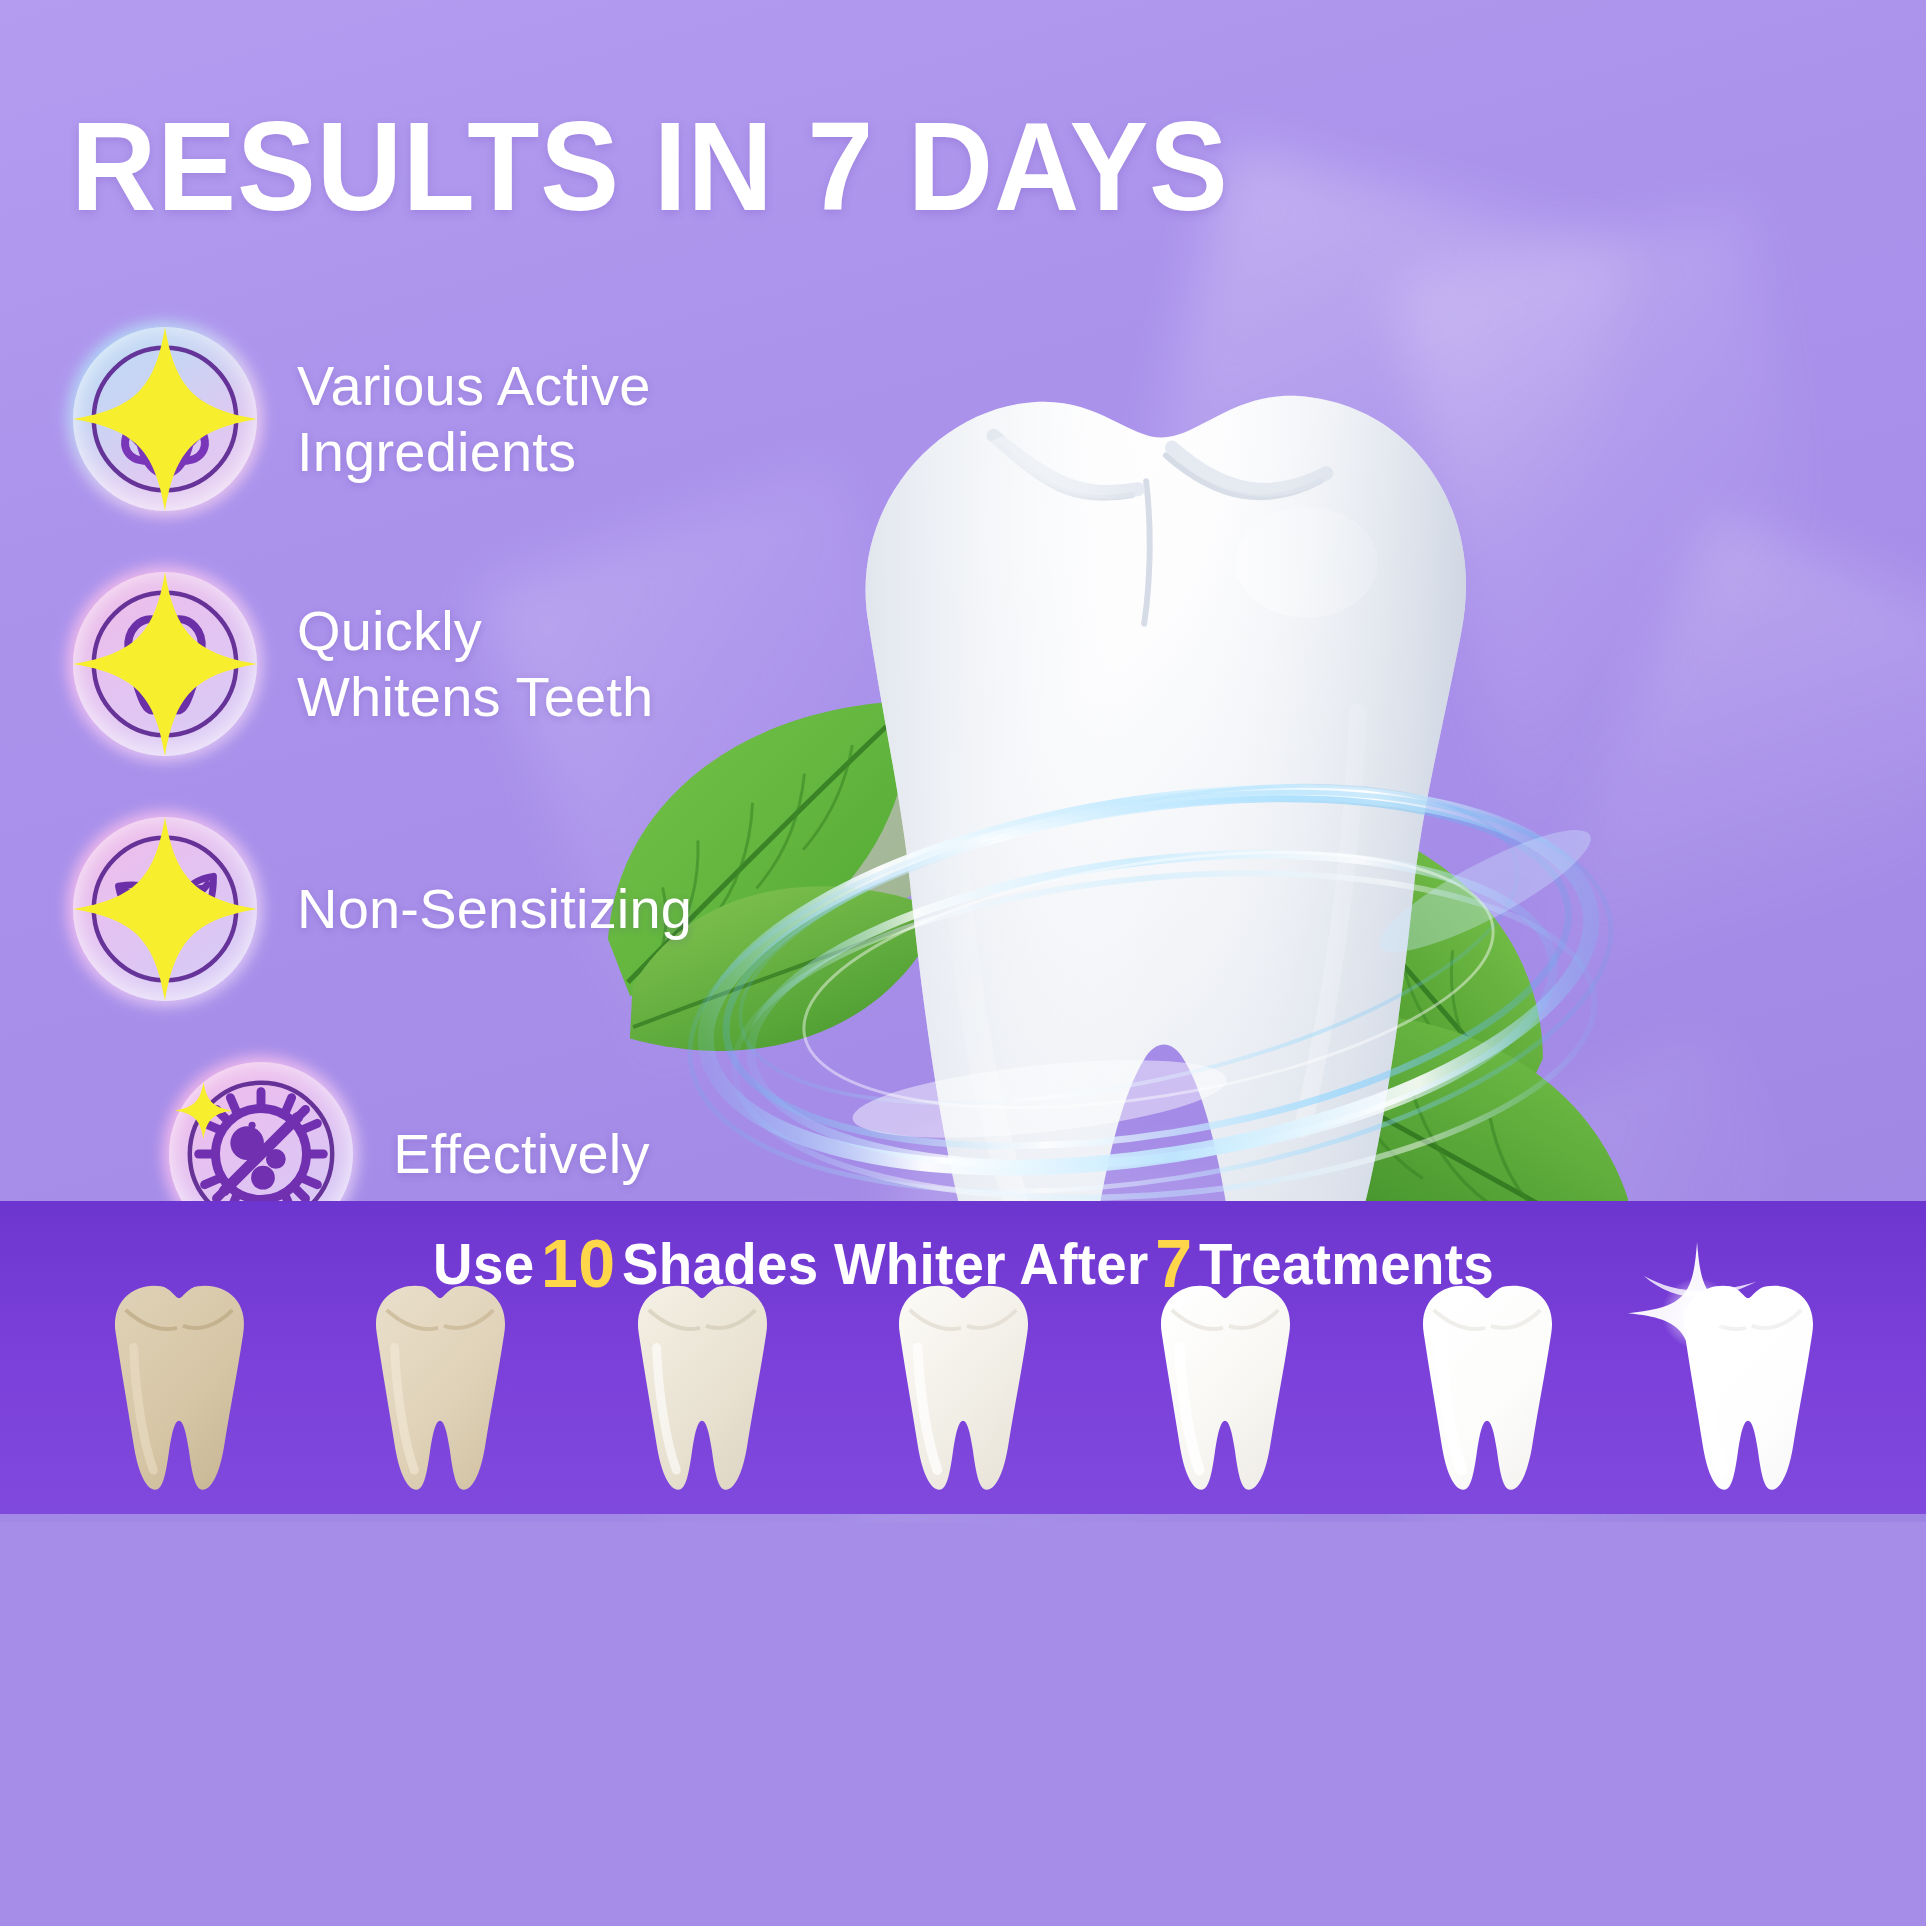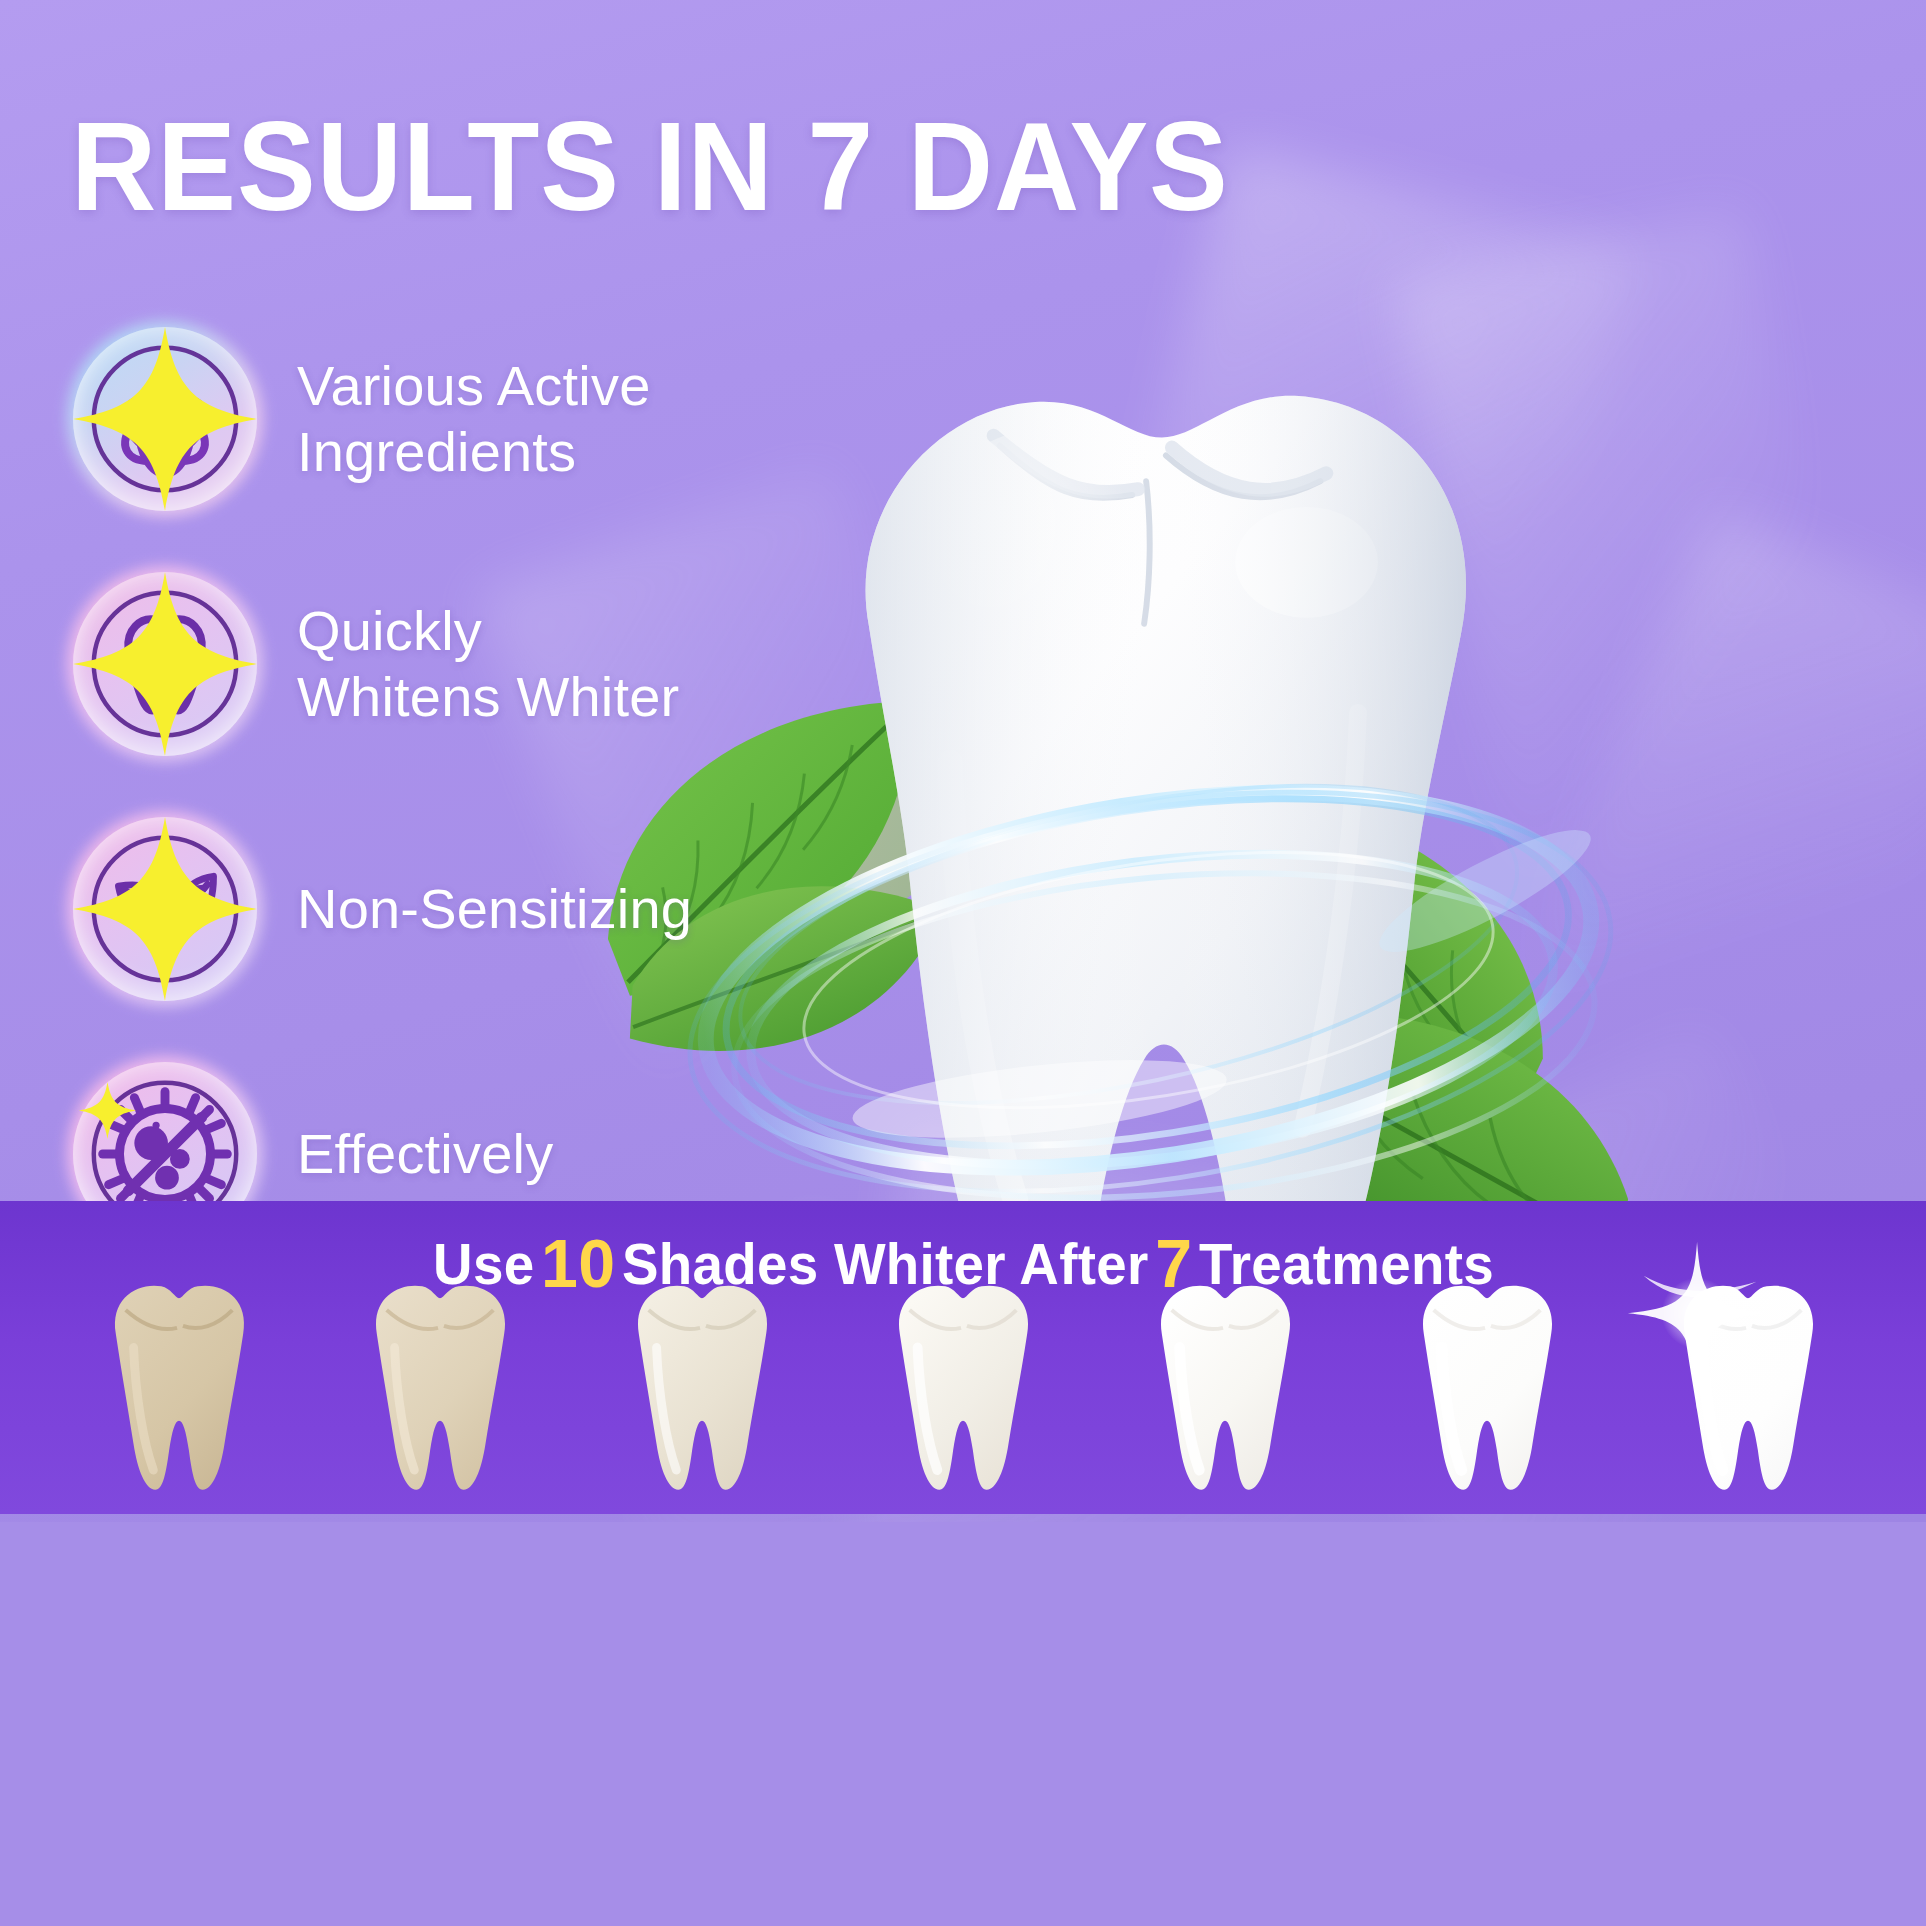--- a/index.html
+++ b/index.html
@@ -47,21 +47,21 @@
   
   .features{
     position:absolute; left:73px; top:327px;
     width:673px;
   }
   .feature{
     display:flex; align-items:center;
     height:184px;
     margin-bottom:61px;
   }
-  .feature:last-child{ margin-bottom:0; }
+  .feature:last-child{ margin-bottom:0;justify-content:center; }
 
   .badge{
     position:relative;
     width:184px; height:184px;
     flex:0 0 184px;
     border-radius:50%;
   }
   .badge .halo{
     position:absolute; inset:-6px;
     border-radius:50%;
@@ -422,21 +422,21 @@
                    C87 128 86 140 80 140
                    C74 140 70 130 66 118
                    C62 106 58 96 56 78 Z" fill="none" stroke="#6b2fa8" stroke-width="8" stroke-linejoin="round" stroke-linecap="round"></path>
         </svg>
         <svg class="sparkle" viewBox="0 0 54 54">
           <path d="M27 0 C30 18 36 24 54 27 C36 30 30 36 27 54 C24 36 18 30 0 27 C18 24 24 18 27 0 Z" fill="#f7ef2e"></path>
         </svg>
       </div>
       <div class="feature-label">
         <div>Quickly</div>
-        <div>Whitens Whiter</div>
+        <div>Whitens Teeth</div>
       </div>
     </div>
 
     <div class="feature">
       <div class="badge b3">
         <div class="halo"></div>
         <div class="disc"></div>
         <svg viewBox="0 0 186 186">
           <circle cx="93" cy="93" r="72" fill="none" stroke="#5b2690" stroke-width="4.5" opacity=".92"></circle>
           <g fill="none" stroke="#6b2fa8" stroke-width="7" stroke-linecap="round" stroke-linejoin="round">

